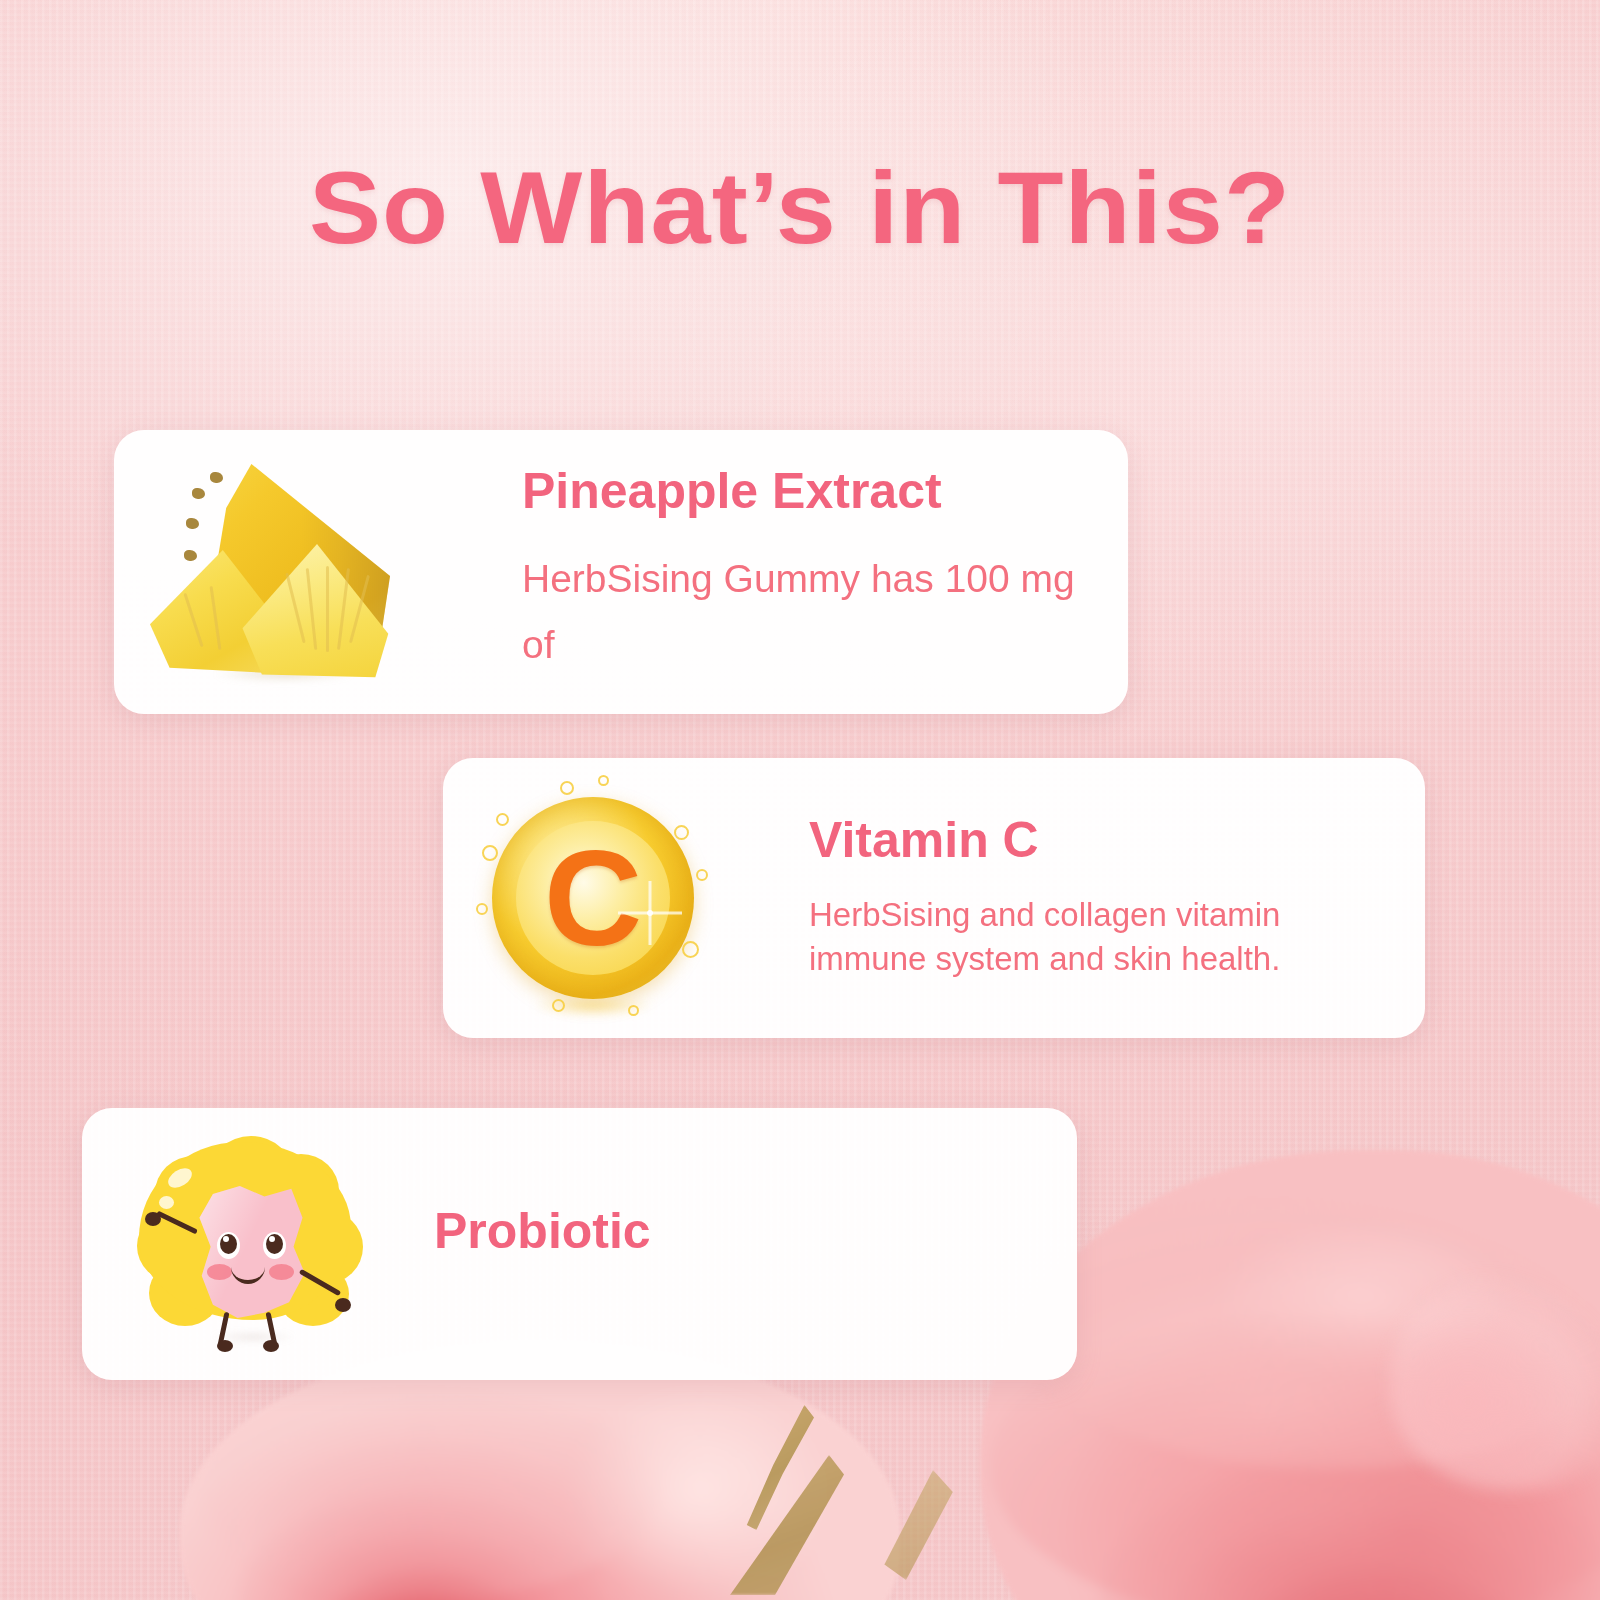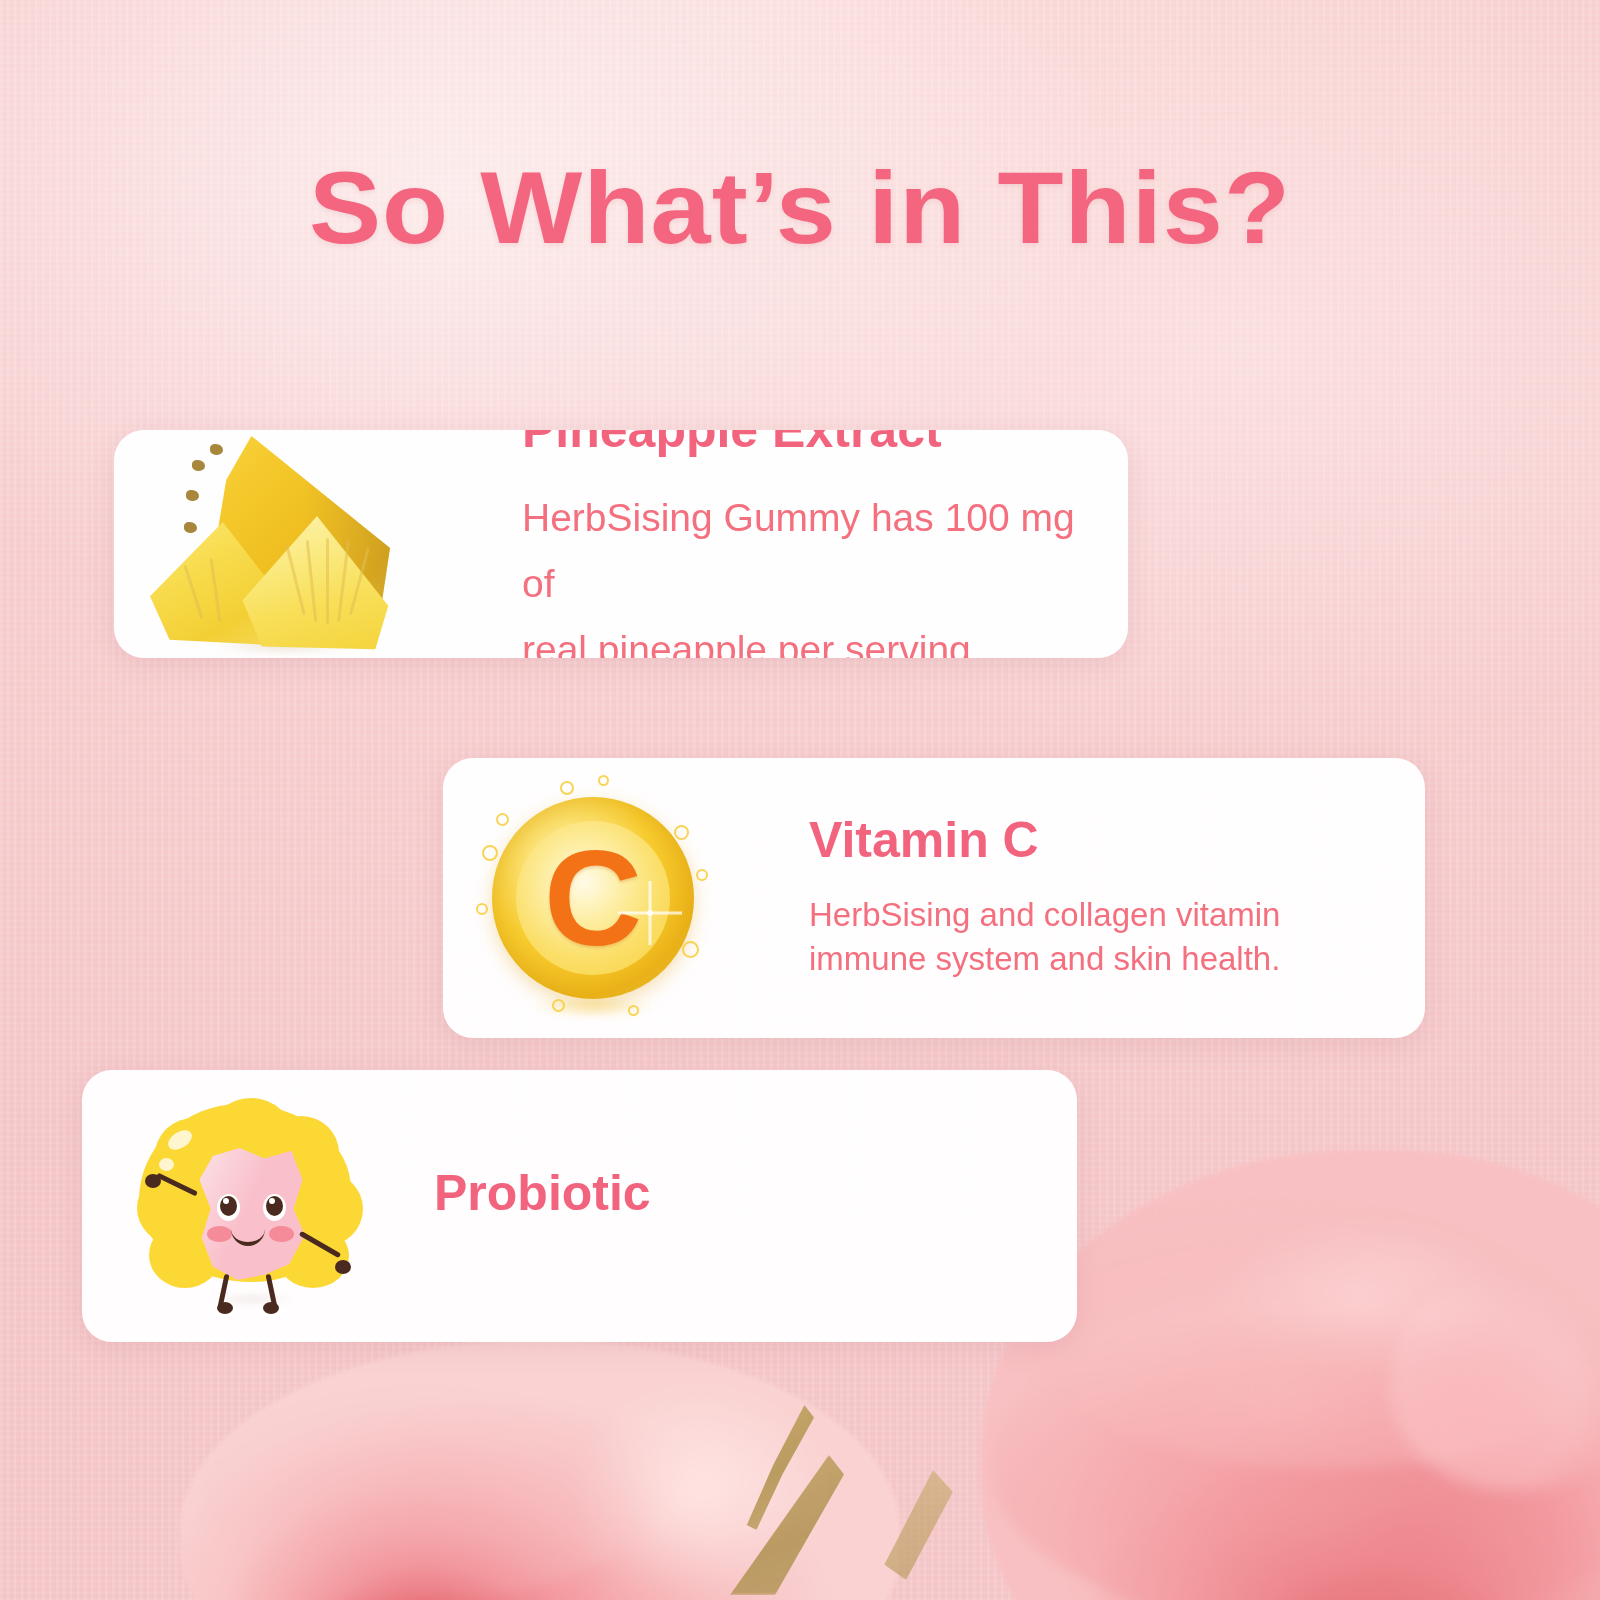--- a/index.html
+++ b/index.html
@@ -101,23 +101,23 @@
 
   
   .card{
     position:absolute;
     background:rgba(255,255,255,.965);
     border-radius:30px;
     box-shadow:0 6px 26px rgba(197,130,140,.20);
     display:flex;align-items:center;
     overflow:hidden;
   }
-  #card-pineapple{left:114px;top:430px;width:1014px;height:228px;}
+  #card-pineapple{left:114px;top:430px;width:1014px;height:284px;}
   #card-vitaminc {left:443px;top:758px;width:982px;height:280px;}
-  #card-probiotic{left:82px;top:1070px;width:995px;height:272px;}
+  #card-probiotic{left:82px;top:1108px;width:995px;height:272px;}
 
   .card-media{flex:0 0 auto;display:flex;align-items:center;justify-content:center;position:relative;}
   .card-body{flex:1 1 auto;}
 
   .card-title{
     font-weight:bold;color:#f2647e;line-height:1;
     font-family:"Liberation Sans","DejaVu Sans",sans-serif;
   }
   .card-desc{color:#f4707f;}
 
@@ -297,21 +297,20 @@
       <div class="pine-fiber" style="left:198px;top:116px;width:3px;height:82px;transform:rotate(7deg);"></div>
       <div class="pine-fiber" style="left:214px;top:122px;width:3px;height:70px;transform:rotate(15deg);"></div>
       <div class="pine-fiber" style="left:48px;top:140px;width:3px;height:56px;transform:rotate(-18deg);"></div>
       <div class="pine-fiber" style="left:70px;top:134px;width:3px;height:64px;transform:rotate(-8deg);"></div>
     </div>
   </div>
   <div class="card-body">
     <div class="card-title">Pineapple Extract</div>
     <div class="card-desc">
       <div>HerbSising Gummy has 100 mg of</div>
-      <div>real pineapple per serving.</div>
     </div>
   </div>
 </div>
 
 <div class="card" id="card-vitaminc">
   <div class="card-media">
     <div class="vitc">
       <div class="vitc-glow"></div>
       <div class="vitc-splash"></div>
       <div class="vitc-ring"></div>

